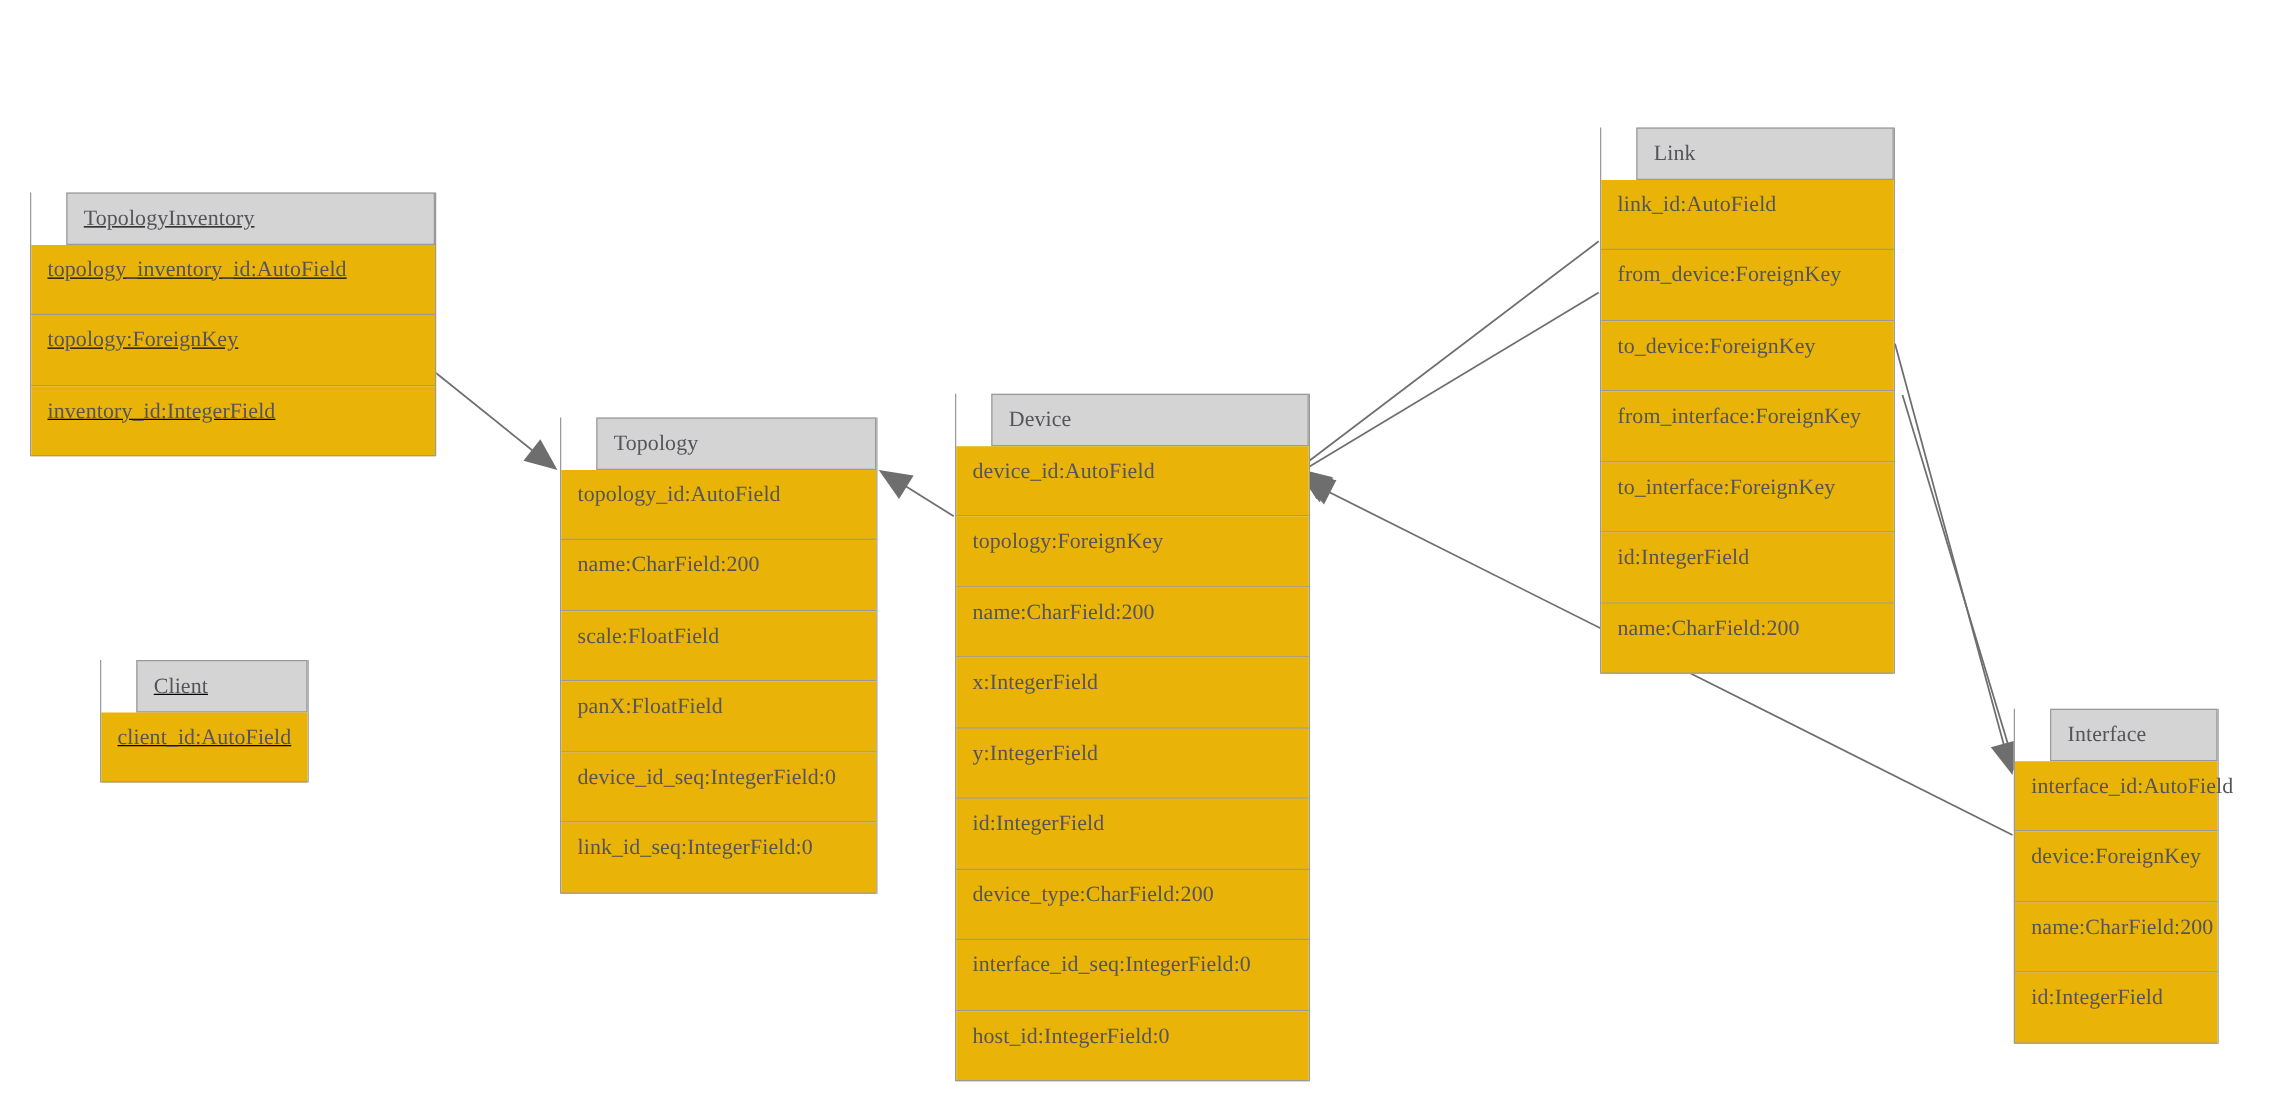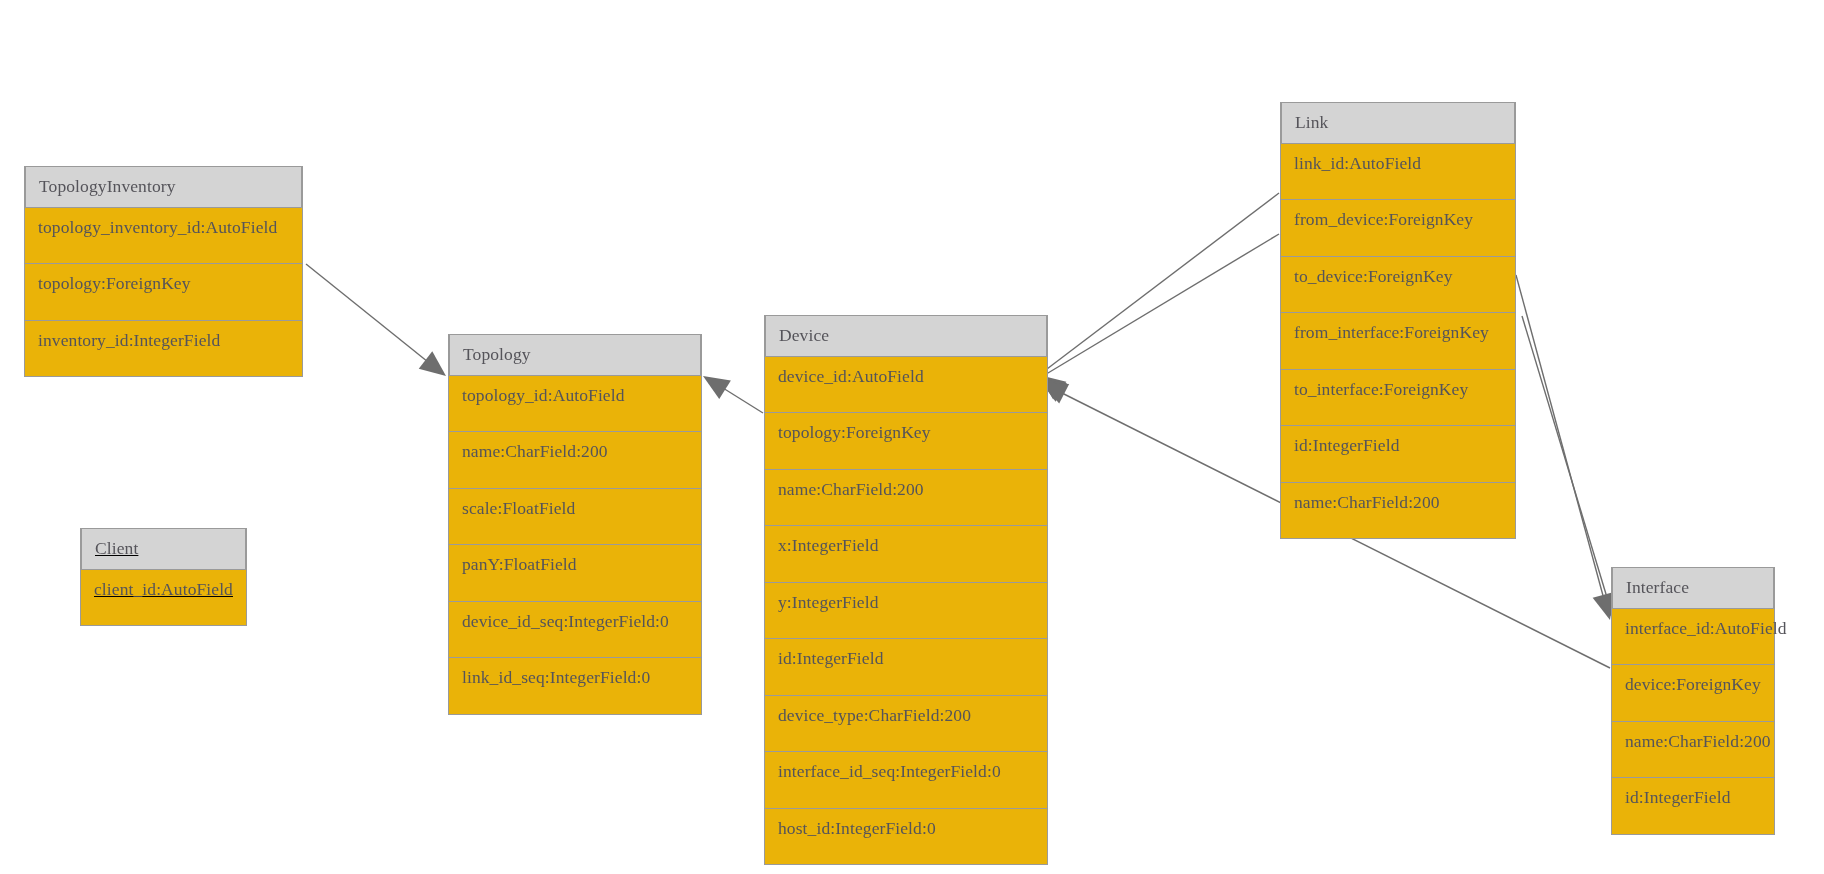--- a/index.html
+++ b/index.html
@@ -40,20 +40,21 @@
   .entity-header {
     box-sizing: border-box;
     background: #d4d4d4;
     border: 1px solid #9a9a9a;
     color: #55545a;
     font-size: 17.5px;
     line-height: 1;
     padding: 11px 0 11px 13px;
     white-space: nowrap;
     letter-spacing: 0.1px;
+    margin-left: 28px;
   }
   .entity-row {
     box-sizing: border-box;
     background: #eab308;
     border-bottom: 1px solid #9a9a9a;
     color: #55545a;
     font-size: 17.5px;
     line-height: 1;
     padding: 11px 0 27px 13px;
     white-space: nowrap;
@@ -93,32 +94,32 @@
         <path d="M 1522,316 L 1612,614" stroke="#6e6e6e" stroke-width="1.4" fill="none"></path>
         <path d="M 0,0 L -26,-11 L -26,11 Z" fill="#6e6e6e" transform="translate(1614,620) rotate(73)"></path>
       </g>
       <g>
         <path d="M 1610,668 L 1046,385" stroke="#6e6e6e" stroke-width="1.4" fill="none"></path>
         <path d="M 0,0 L -26,-11 L -26,11 Z" fill="#6e6e6e" transform="translate(1041,382) rotate(207)"></path>
       </g>
     </svg>
 
   <div id="entities-layer">
-      <div class="entity" style="left: 24px; top: 166px; width: 279px;">
+      <div class="entity" style="left: 24px; top: 154px; width: 325px; text-decoration: underline;">
         <div class="entity-header">TopologyInventory</div>
         <div class="entity-row">topology_inventory_id:AutoField</div>
         <div class="entity-row">topology:ForeignKey</div>
         <div class="entity-row">inventory_id:IntegerField</div>
       </div>
       <div class="entity" style="left: 448px; top: 334px; width: 254px;">
         <div class="entity-header">Topology</div>
         <div class="entity-row">topology_id:AutoField</div>
         <div class="entity-row">name:CharField:200</div>
         <div class="entity-row">scale:FloatField</div>
-        <div class="entity-row">panY:FloatField</div>
+        <div class="entity-row">panX:FloatField</div>
         <div class="entity-row">device_id_seq:IntegerField:0</div>
         <div class="entity-row">link_id_seq:IntegerField:0</div>
       </div>
       <div class="entity" style="left: 80px; top: 528px; width: 167px; text-decoration: underline;">
         <div class="entity-header">Client</div>
         <div class="entity-row">client_id:AutoField</div>
       </div>
       <div class="entity" style="left: 764px; top: 315px; width: 284px;">
         <div class="entity-header">Device</div>
         <div class="entity-row">device_id:AutoField</div>

